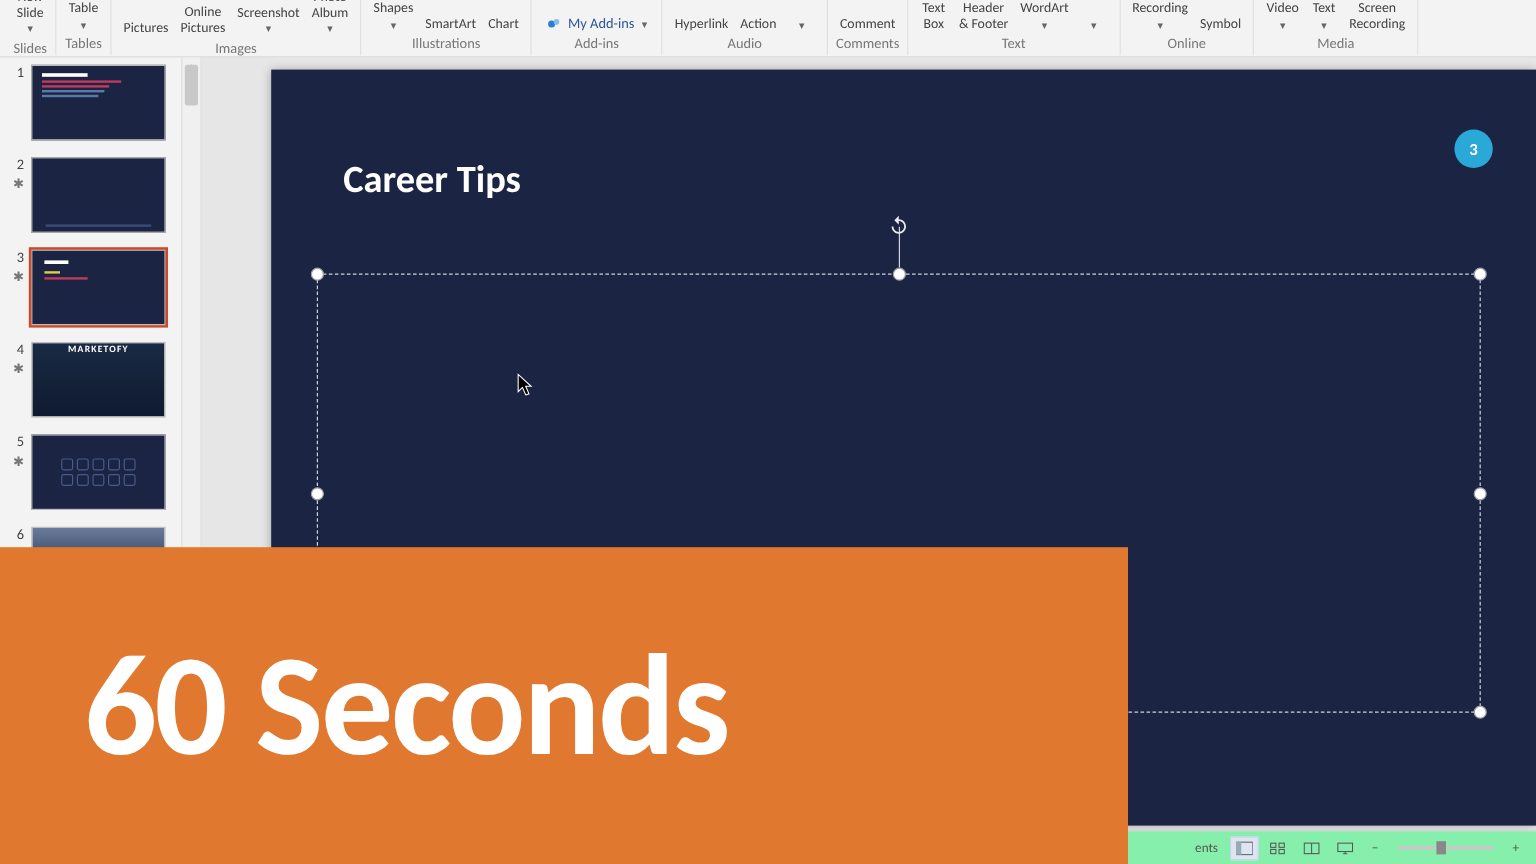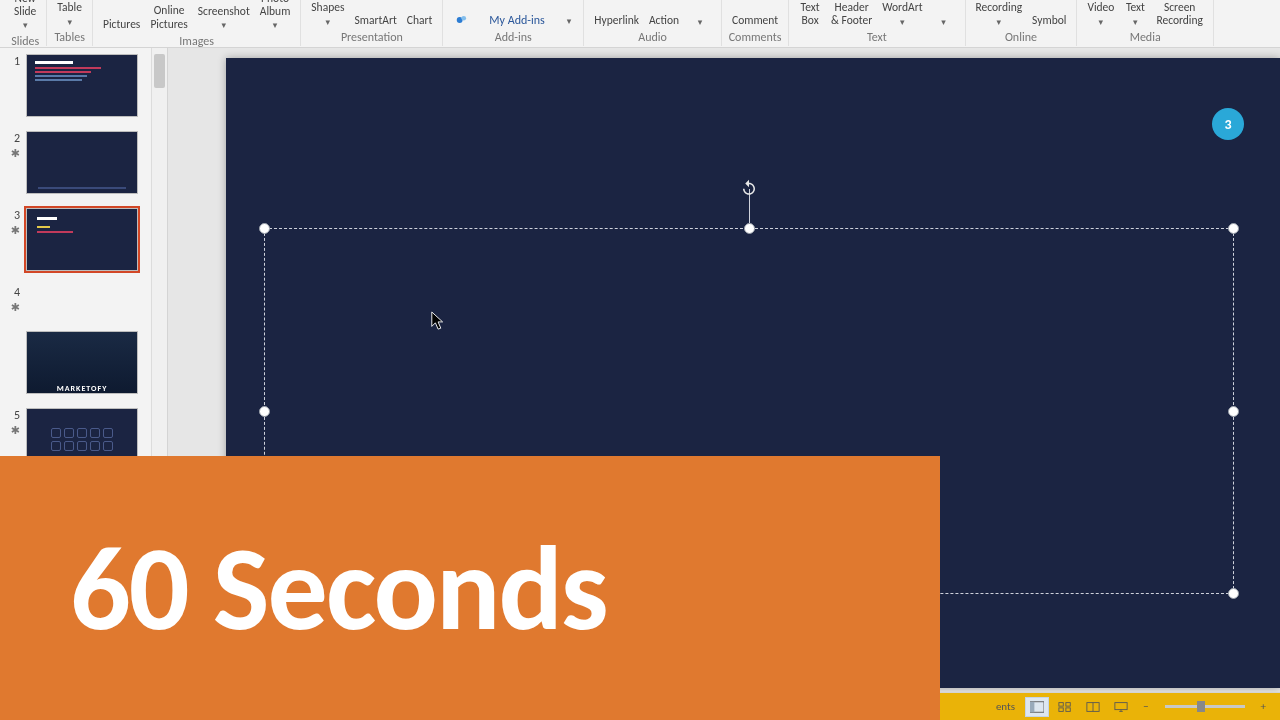--- a/index.html
+++ b/index.html
@@ -6,34 +6,34 @@
   body { width: 1280px; height: 720px; overflow: hidden; background: #f3f3f3; position: relative; }
 
   
   .ribbon { position: absolute; top: -10px; left: 0; right: 0; height: 58px; background: #f3f3f3; border-bottom: 1px solid #d4d4d4; display: flex; align-items: flex-start; padding: 0 4px; }
   .ribbon-group { display: flex; flex-direction: column; align-items: stretch; border-right: 1px solid #e0e0e0; padding: 0 6px 2px 6px; height: 56px; }
   .ribbon-items { display: flex; align-items: flex-end; gap: 2px; flex: 1; }
   .ribbon-item { display: flex; flex-direction: column; align-items: center; justify-content: flex-start; font-size: 11.5px; color: #444; padding: 2px 4px 0 4px; line-height: 1.15; text-align: center; cursor: default; min-width: 30px; white-space: pre; }
   .ribbon-item .caret { font-size: 9px; color: #666; margin-top: 2px; }
   .ribbon-label { text-align: center; font-size: 12px; color: #777; padding-top: 3px; }
 
-  .addins-chunk { display: flex; align-items: center; gap: 20px; color: #2b579a; font-size: 12px; padding: 4px 6px 0 6px;}
+  .addins-chunk { display: flex; align-items: center; gap: 4px; color: #2b579a; font-size: 12px; padding: 4px 6px 0 6px;}
   .addins-chunk svg { width: 14px; height: 14px; }
 
   
   .workspace { position: absolute; top: 48px; left: 0; right: 0; bottom: 0; display: flex; }
 
   
   .thumb-pane { width: 168px; background: #f3f3f3; border-right: 1px solid #d4d4d4; padding: 6px 4px 6px 6px; position: relative; }
   .thumb-row { display: flex; align-items: flex-start; margin-bottom: 14px; gap: 6px; }
   .thumb-num-col { width: 14px; display: flex; flex-direction: column; align-items: flex-end; font-size: 12px; color: #444; }
   .thumb-num-col .star { font-size: 11px; color: #777; margin-top: 2px; }
   .thumb { width: 112px; height: 63px; background: #1b2442; border: 1px solid #bdbdbd; position: relative; overflow: hidden; cursor: pointer; }
   .thumb.selected { outline: 2.5px solid #d24726; outline-offset: 0; }
-  .thumb.marketofy { background: linear-gradient(#1a2a44,#0e1a30); display:flex;align-items:flex-end;justify-content:center;margin-top:46px;}
+  .thumb.marketofy { background: linear-gradient(#1a2a44,#0e1a30); display:flex;align-items:flex-start;justify-content:center;}
   .thumb.marketofy span{ color:#fff;font-size:8px;font-weight:700;letter-spacing:1px;}
   .thumb.grid { background:#1b2442; display:flex;align-items:center;justify-content:center;}
   .thumb.grid .grid-inner{display:grid;grid-template-columns:repeat(5,1fr);gap:3px;}
   .thumb.grid .grid-inner div{width:10px;height:10px;border:1px solid #4a5a8a;border-radius:2px;}
   .thumb-scroll { position:absolute; right:0; top:0; bottom:0; width:16px; background:#f0f0f0; border-left:1px solid #dcdcdc;}
   .thumb-scroll-thumb{ position:absolute; top:6px; left:2px; right:2px; height:34px; background:#c8c8c8; border-radius:2px;}
   .thumb-scroll-arrow{ position:absolute; left:0;right:0; height:14px; display:flex;align-items:center;justify-content:center; font-size:9px; color:#666;}
   .thumb-scroll-arrow.up{top:0;}
 
   
@@ -58,21 +58,21 @@
   .link-yellow{ color:#e4c94a; text-decoration: underline; }
   .link-red{ color:#c23a5b; text-decoration: underline; }
 
   .cursor-icon{ position:absolute; top:252px; left:204px; width:18px; height:22px; pointer-events:none;}
 
   
   .banner{ position:absolute; left:0; bottom:0; width:940px; height:264px; background:#e0792f; display:flex; align-items:center; padding-left:70px;}
   .banner-text{ color:#fff; font-size:120px; font-weight:700; letter-spacing:-2px;}
 
   
-  .statusbar{ position:absolute; bottom:0; left:940px; right:0; height:28px; background:#eab308; border-top:1px solid #d4d4d4; display:flex; align-items:center; justify-content:flex-end; padding:0 8px; gap:4px;}
+  .statusbar{ position:absolute; bottom:0; left:940px; right:0; height:28px; background:#86efac; border-top:1px solid #d4d4d4; display:flex; align-items:center; justify-content:flex-end; padding:0 8px; gap:4px;}
   .status-item{ font-size:11px; color:#555; padding:3px 6px;}
   .view-btn{ width:24px; height:20px; display:flex;align-items:center;justify-content:center; border:1px solid transparent;}
   .view-btn.active{ background:#dde6f0; border-color:#c5d4e6;}
   .view-btn svg{width:14px;height:12px;}
   .zoom-track{ width:80px; height:3px; background:#c8c8c8; position:relative; margin:0 6px;}
   .zoom-thumb{ position:absolute; top:-4px; left:40%; width:8px; height:11px; background:#888;}
 </style>
 </head>
 <body>
 
@@ -100,21 +100,21 @@
 Album</span><span class="caret">▾</span></div>
       </div>
       <div class="ribbon-label">Images</div>
     </div>
     <div class="ribbon-group">
       <div class="ribbon-items">
         <div class="ribbon-item"><span>Shapes</span><span class="caret">▾</span></div>
         <div class="ribbon-item"><span>SmartArt</span></div>
         <div class="ribbon-item"><span>Chart</span></div>
       </div>
-      <div class="ribbon-label">Presentation</div>
+      <div class="ribbon-label">Illustrations</div>
     </div>
     <div class="ribbon-group">
       <div class="ribbon-items">
         <div class="addins-chunk">
           <svg viewBox="0 0 24 24">
             <circle cx="8" cy="12" r="5" fill="#2b7cd3"></circle>
             <circle cx="15" cy="9" r="4" fill="#83beec"></circle>
           </svg>
           <span>My Add-ins</span>
           <span style="font-size:9px;color:#666;margin-left:2px;">▾</span>
@@ -240,20 +240,21 @@
         <div class="thumb" style="height: 20px; background: linear-gradient(rgb(106, 122, 154), rgb(74, 90, 122));"></div>
       </div>
       <div class="thumb-scroll">
       <div class="thumb-scroll-arrow up">▴</div>
       <div class="thumb-scroll-thumb"></div>
     </div>
   </div>
 
   <div class="canvas-area">
     <div class="slide">
+      <div class="slide-title">Career Tips</div>
       <div class="slide-badge">3</div>
 
       <div class="textbox">
         <div class="rot-line"></div>
         <div class="rot-handle">
           <svg viewBox="0 0 24 24">
               <path fill="#e8e8e8" d="M12 4V1L7 6l5 5V7c3.3 0 6 2.7 6 6s-2.7 6-6 6-6-2.7-6-6H4c0 4.4 3.6 8 8 8s8-3.6 8-8-3.6-8-8-8z"></path>
             </svg>
         </div>
         <div class="handle h-tl"></div>

